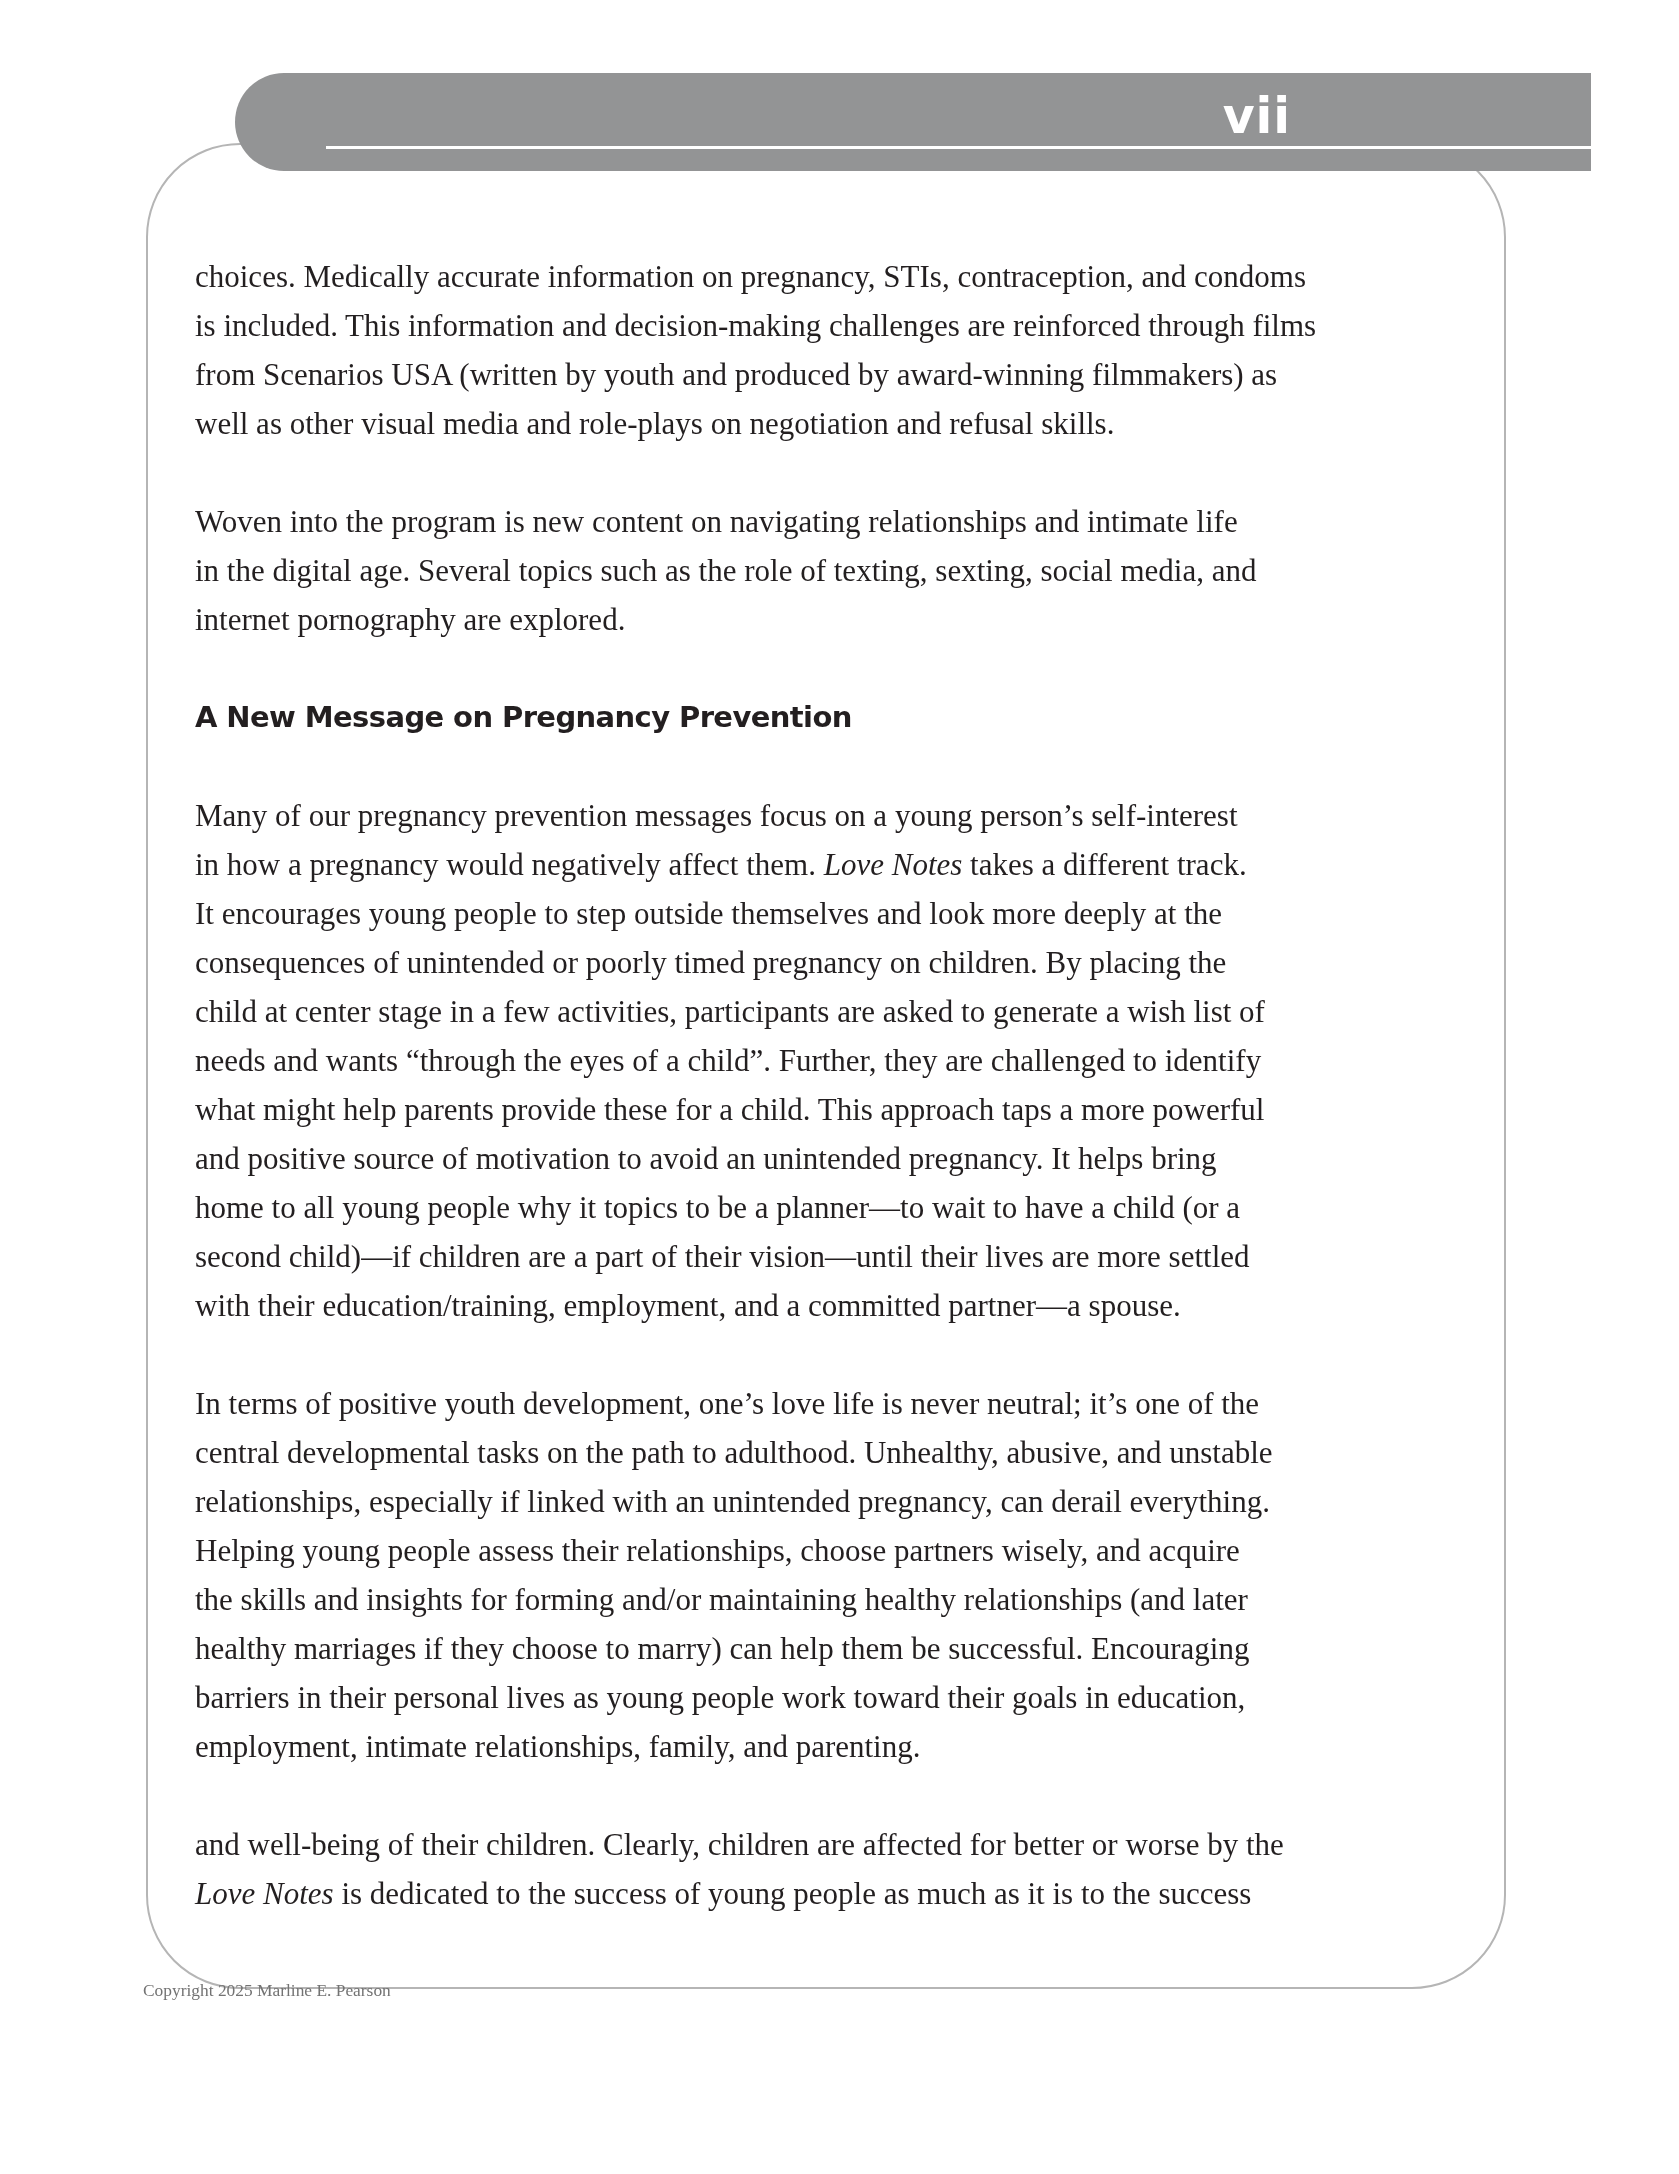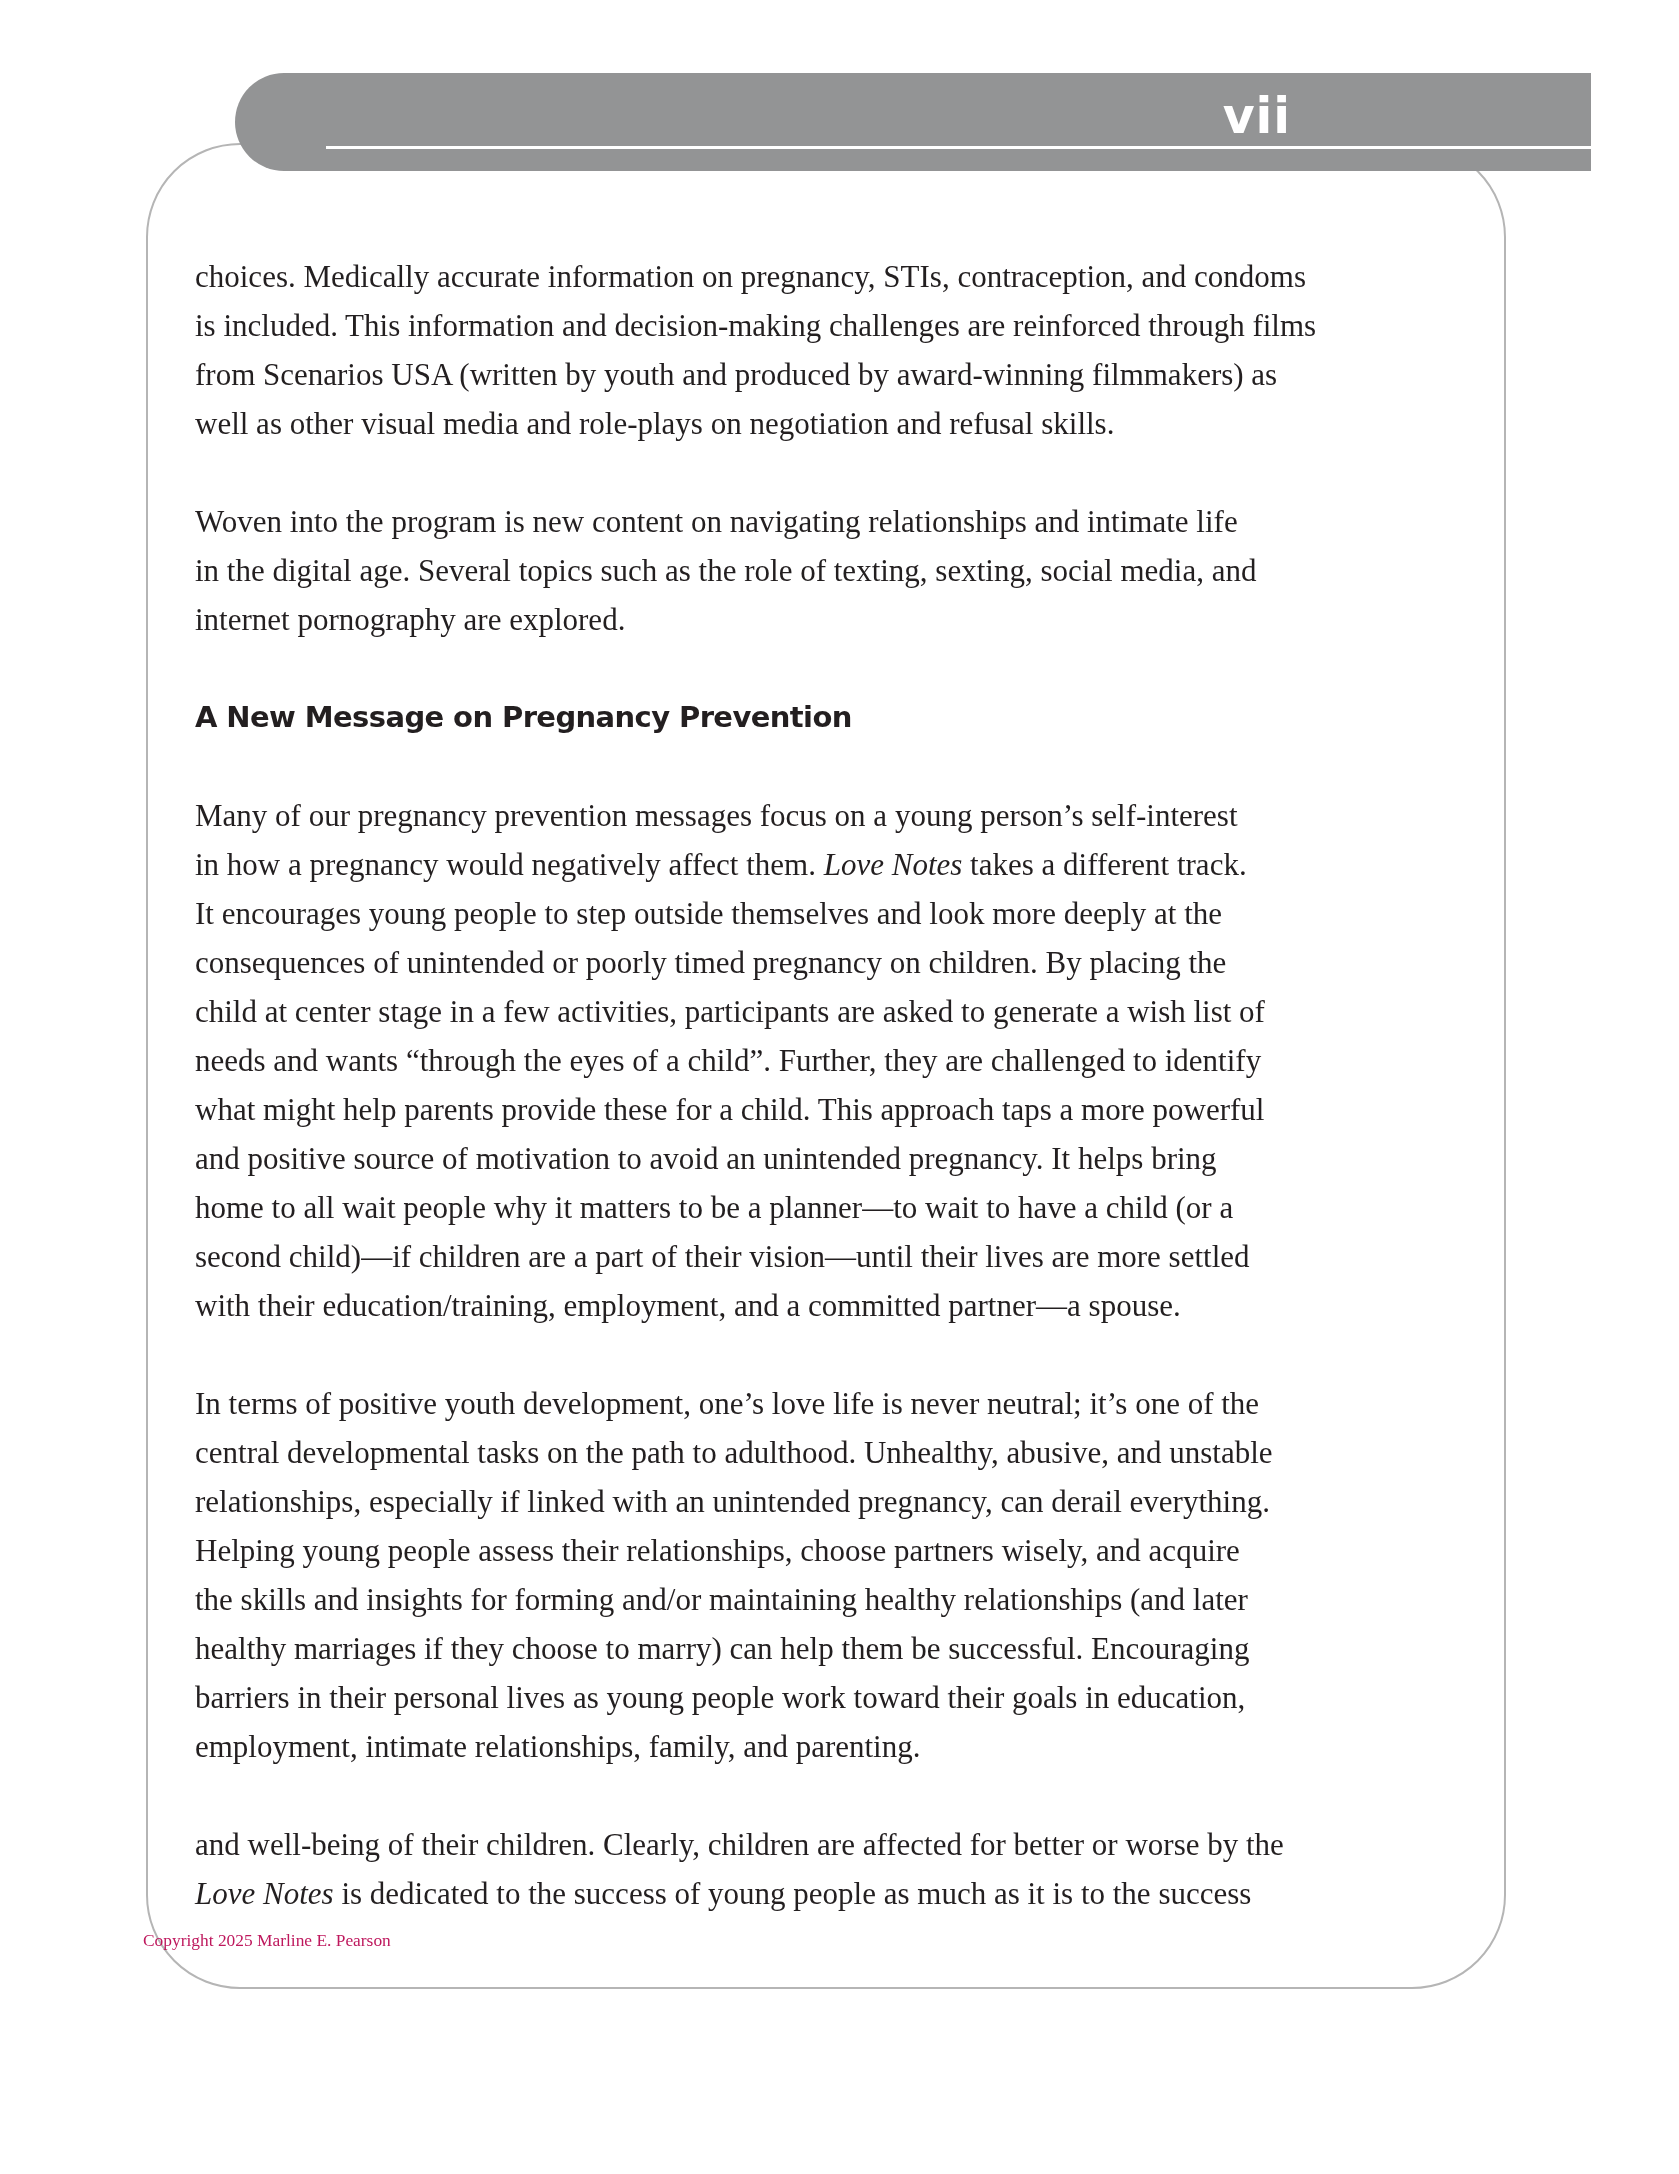--- a/index.html
+++ b/index.html
@@ -32,22 +32,22 @@
   }
   .para { margin: 0 0 49px 0; white-space: nowrap; }
   .line { display: block; }
   .heading {
     margin: 0 0 49px 0;
     font-family: "DejaVu Sans", sans-serif; font-weight: bold; font-size: 29px;
     line-height: 49px; letter-spacing: -0.6px; color: #231f20;
   }
   em { font-style: italic; }
   .copyright {
-    position: absolute; left: 143px; top: 1930px;
-    font-family: "Liberation Serif", "DejaVu Serif", serif; font-size: 17.4px; color: #be185d;
+    position: absolute; left: 143px; top: 1980px;
+    font-family: "Liberation Serif", "DejaVu Serif", serif; font-size: 17.4px; color: #737373;
   }
 </style>
 </head>
 <body>
 
 <div class="page">
 
   <div class="content-box"></div>
 
   <div class="header-band" style="background: rgb(147, 148, 149);"></div>
@@ -72,21 +72,21 @@
 
     <p class="para">
       <span class="line">Many of our pregnancy prevention messages focus on a young person’s self-interest</span>
       <span class="line"><span>in how a pregnancy would negatively affect them. </span><em>Love Notes</em><span> takes a different track.</span></span>
       <span class="line">It encourages young people to step outside themselves and look more deeply at the</span>
       <span class="line">consequences of unintended or poorly timed pregnancy on children. By placing the</span>
       <span class="line">child at center stage in a few activities, participants are asked to generate a wish list of</span>
       <span class="line">needs and wants “through the eyes of a child”. Further, they are challenged to identify</span>
       <span class="line">what might help parents provide these for a child. This approach taps a more powerful</span>
       <span class="line">and positive source of motivation to avoid an unintended pregnancy. It helps bring</span>
-      <span class="line">home to all wait people why it matters to be a planner—to wait to have a child (or a</span>
+      <span class="line">home to all young people why it topics to be a planner—to wait to have a child (or a</span>
       <span class="line">second child)—if children are a part of their vision—until their lives are more settled</span>
       <span class="line">with their education/training, employment, and a committed partner—a spouse.</span>
     </p>
 
     <p class="para">
       <span class="line">In terms of positive youth development, one’s love life is never neutral; it’s one of the</span>
       <span class="line">central developmental tasks on the path to adulthood. Unhealthy, abusive, and unstable</span>
       <span class="line">relationships, especially if linked with an unintended pregnancy, can derail everything.</span>
       <span class="line">Helping young people assess their relationships, choose partners wisely, and acquire</span>
       <span class="line">the skills and insights for forming and/or maintaining healthy relationships (and later</span>

